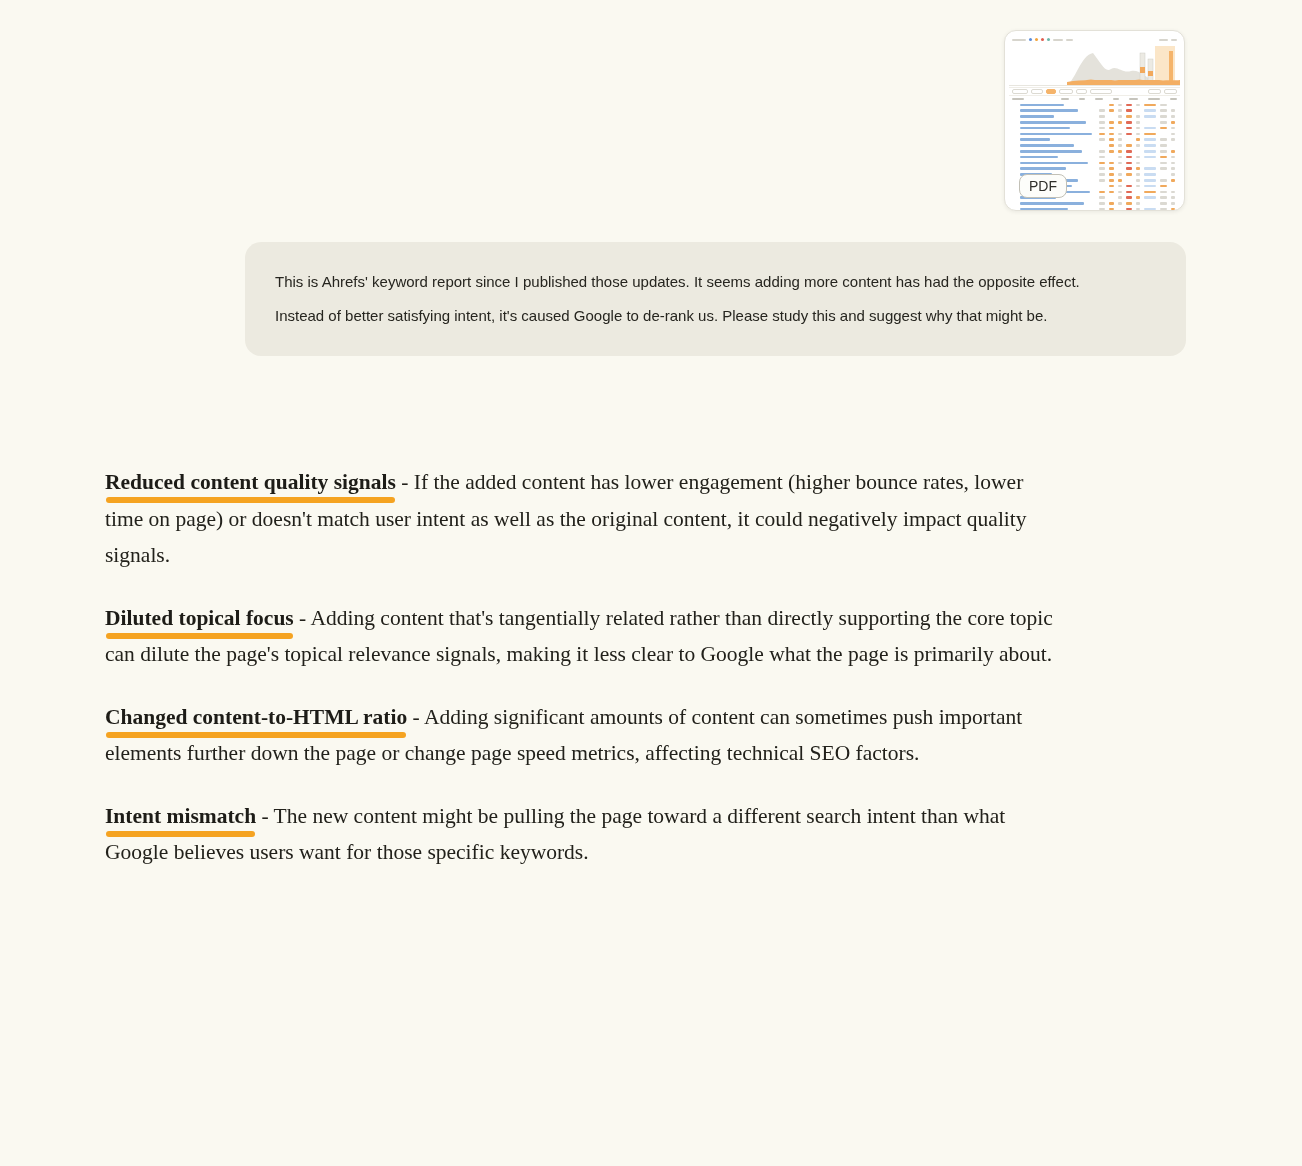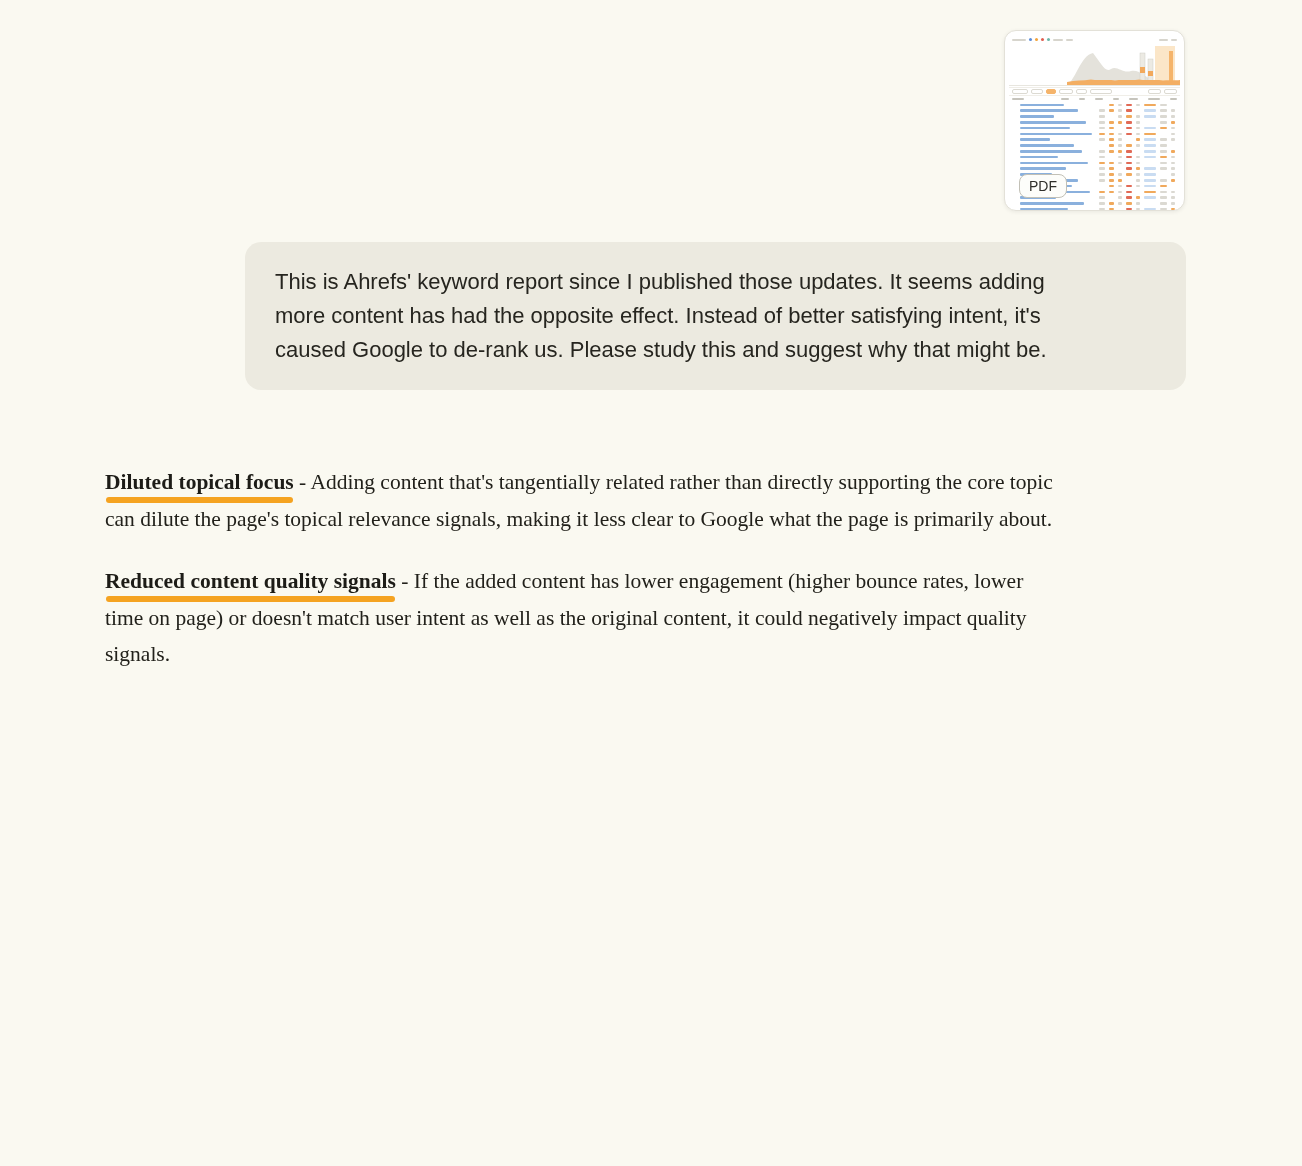--- a/index.html
+++ b/index.html
@@ -49,21 +49,21 @@
   }
 
   
   .bubble{
     position:absolute; left:245px; top:242px; width:941px;
     background:#ECEAE0; border-radius:16px;
     padding:23px 30px;
   }
   .bubble p{
     margin:0; max-width:822px;
-    font-size:22px; line-height:34px; color:#26251F;
+    font-size:15px; line-height:34px; color:#26251F;
     font-family:"Liberation Sans", sans-serif;
   }
 
   
   .response{
     position:absolute; left:105px; top:464px; width:1050px;
     font-family:"Liberation Serif", serif;
   }
   .response .heading{
     margin:0 0 25px 0; font-size:22px; line-height:34px; font-weight:bold; color:#1D1C17;
@@ -384,20 +384,22 @@
     <div class="pdf-badge">PDF</div>
   </div>
 
   <div class="bubble">
     <p>This is Ahrefs' keyword report since I published those updates. It seems adding more content has had the opposite effect. Instead of better satisfying intent, it's caused Google to de-rank us. Please study this and suggest why that might be.</p>
   </div>
 
   <div class="response">
 
 
+    <p class="para"><b class="hl">Reduced content quality signals</b> <span>- If the added content has lower engagement (higher bounce rates, lower time on page) or doesn't match user intent as well as the original content, it could negatively impact quality signals.</span></p>
+
     <p class="para"><b class="hl">Diluted topical focus</b> <span>- Adding content that's tangentially related rather than directly supporting the core topic can dilute the page's topical relevance signals, making it less clear to Google what the page is primarily about.</span></p>
 
-    <p class="para"><b class="hl">Reduced content quality signals</b> <span>- If the added content has lower engagement (higher bounce rates, lower time on page) or doesn't match user intent as well as the original content, it could negatively impact quality signals.</span></p>
-
-
+    <p class="para"><b class="hl">Changed content-to-HTML ratio</b> <span>- Adding significant amounts of content can sometimes push important elements further down the page or change page speed metrics, affecting technical SEO factors.</span></p>
+
+    <p class="para"><b class="hl">Intent mismatch</b> <span>- The new content might be pulling the page toward a different search intent than what Google believes users want for those specific keywords.</span></p>
   </div>
 
 </div>
 
 </body></html>

